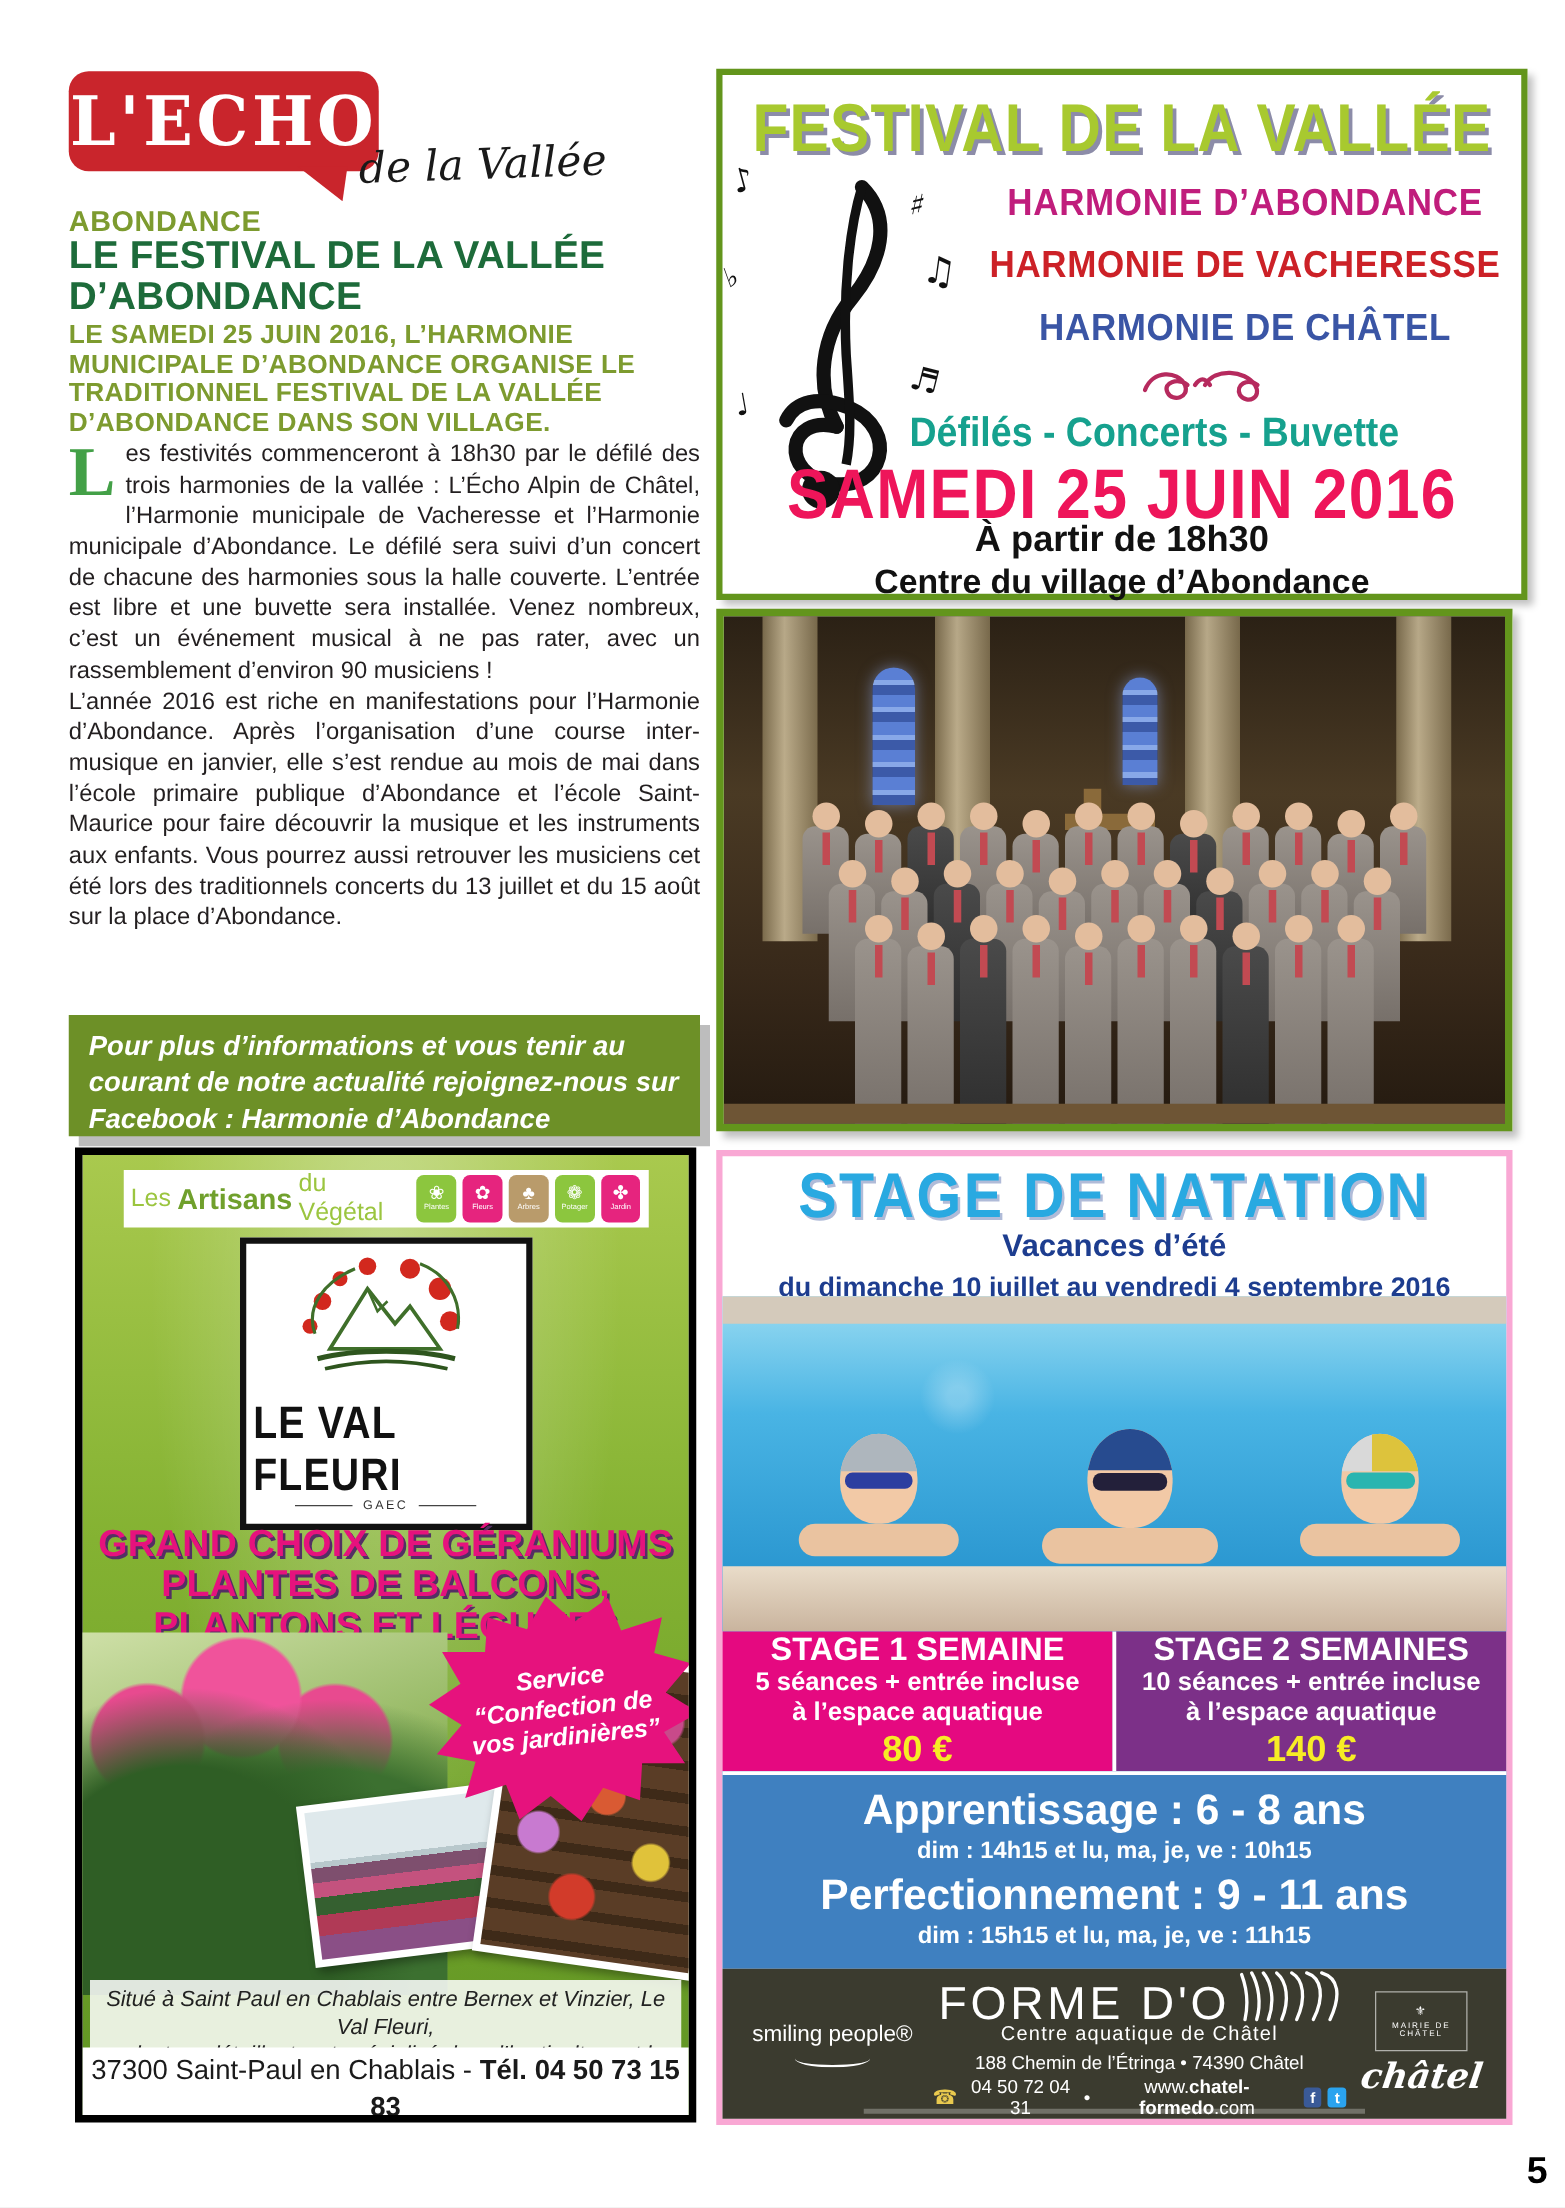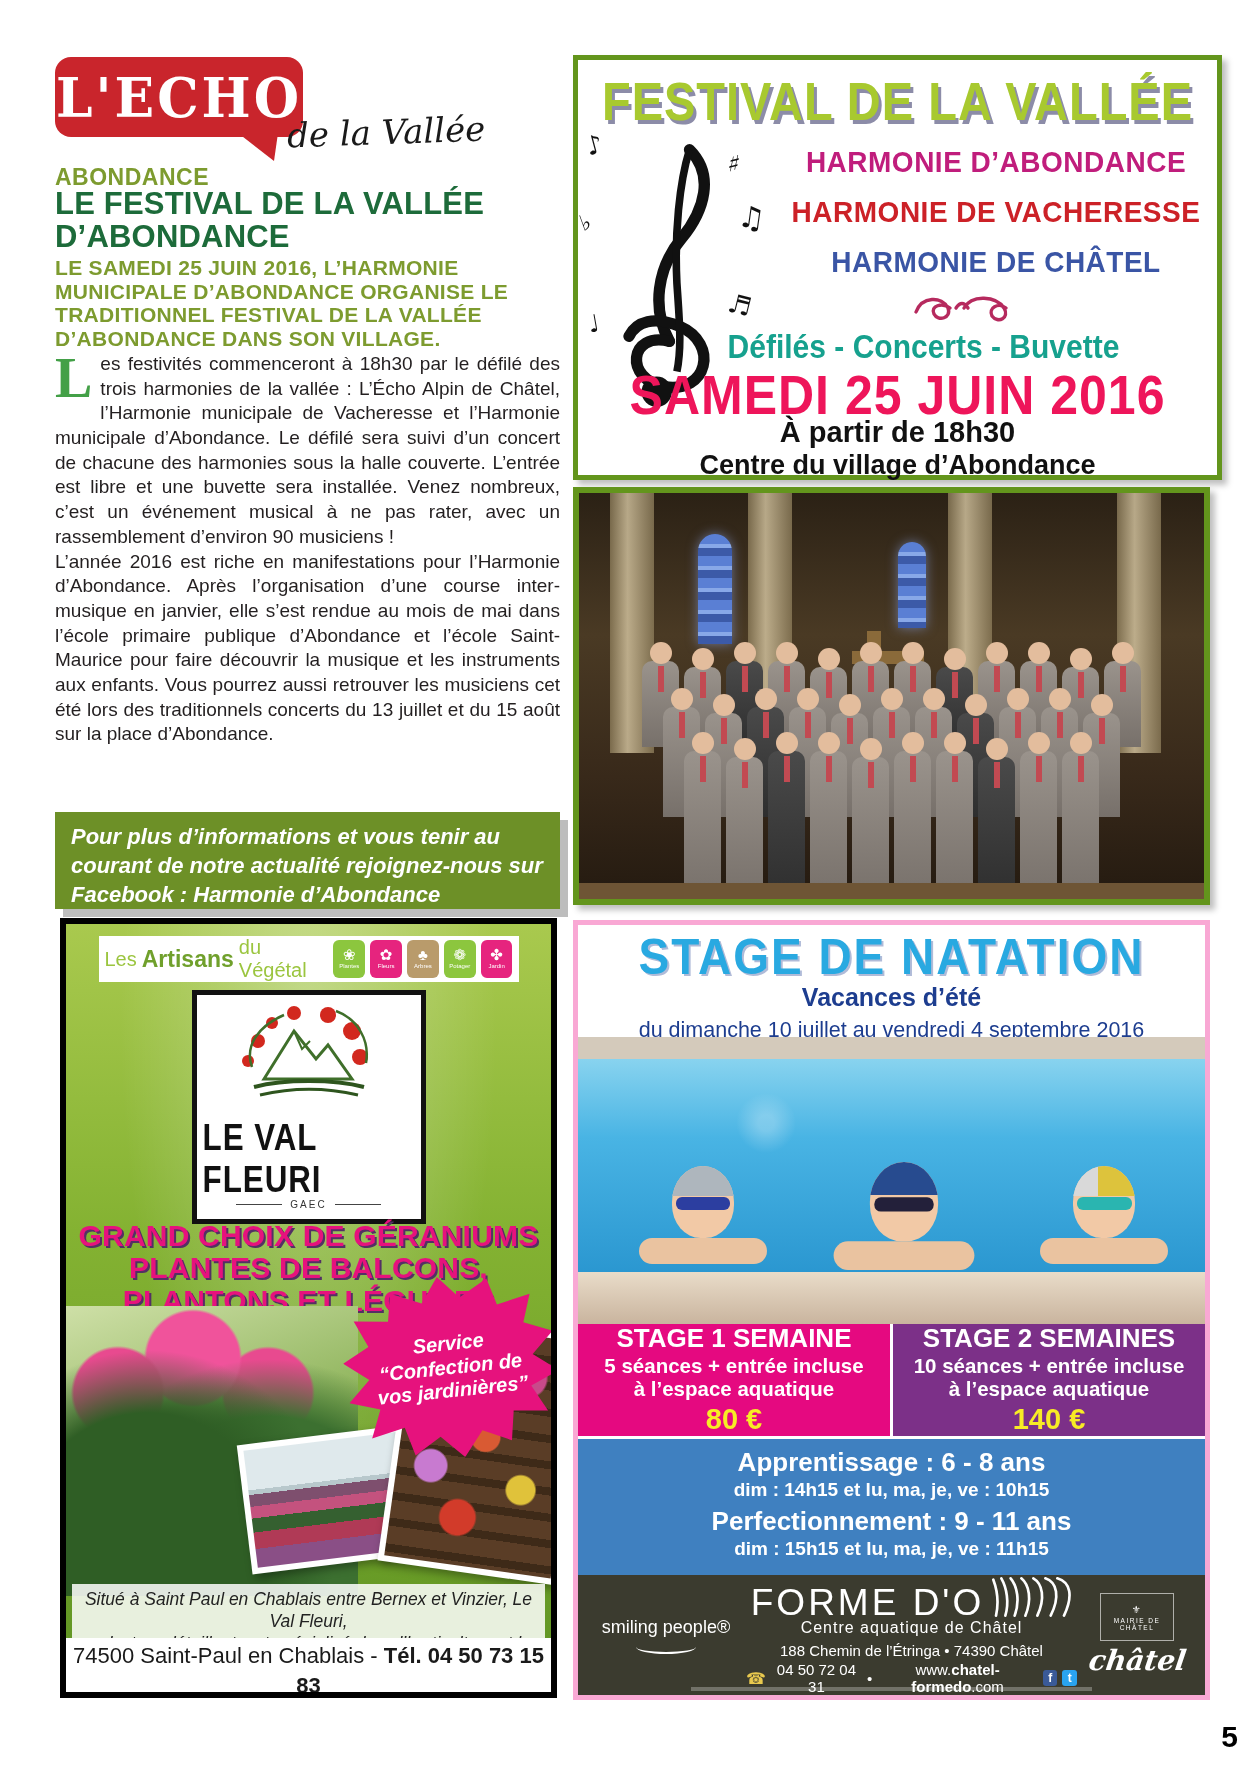--- a/index.html
+++ b/index.html
@@ -127,21 +127,21 @@
   .person.vest{background:linear-gradient(180deg,#4a4a4a,#2e2e2e);}
   .band-floor{position:absolute;left:0;right:0;bottom:0;height:16px;background:#6e5535;}
 
   
   .nat{position:absolute;left:573px;top:920px;width:637px;height:780px;border:5px solid #f9a8d4;
     box-sizing:border-box;background:#fff;display:flex;flex-direction:column;}
   .nat-header{text-align:center;padding-top:4px;height:108px;}
   .nat-title{font-size:46px;font-weight:800;color:#29a9e1;letter-spacing:2px;transform:scaleY(1.1);
     text-shadow:2px 2px 0 rgba(29,61,143,.35);}
   .nat-sub{font-size:25px;font-weight:bold;color:#1d3d8f;margin-top:0px;}
-  .nat-dates{font-size:21.5px;font-weight:normal;color:#1d3d8f;margin-top:6px;}
+  .nat-dates{font-size:21.5px;font-weight:bold;color:#1d3d8f;margin-top:6px;}
   .pool{position:relative;height:316px;overflow:hidden;
     background:radial-gradient(circle at 30% 30%,rgba(255,255,255,.25) 0 8px,rgba(255,255,255,0) 30px),
                linear-gradient(180deg,#9adcf2 0%,#49b4e4 35%,#1f8cc9 100%);}
   .pool-topdeck{position:absolute;left:0;right:0;top:0;height:22px;background:#d4cabb;}
   .pool-edge{position:absolute;left:0;right:0;bottom:0;height:52px;
     background:linear-gradient(180deg,#e9dcc9,#c9b49e);}
   .kid{position:absolute;bottom:34px;width:150px;height:170px;}
   .kid .head{position:absolute;left:50%;bottom:52px;transform:translateX(-50%);
     width:62px;height:72px;border-radius:50% 50% 46% 46%;background:#f2c9a6;overflow:hidden;}
   .kid .cap{position:absolute;left:0;right:0;top:0;height:42%;border-radius:50% 50% 0 0;}
@@ -150,21 +150,21 @@
     width:128px;height:26px;border-radius:14px;background:#eac3a0;}
   .nat-offers{display:flex;height:118px;}
   .offer{flex:1;display:flex;flex-direction:column;align-items:center;justify-content:center;
     color:#fff;text-align:right;line-height:1.15;}
   .offer + .offer{border-left:3px solid #fff;}
   .offer .ot{font-size:26px;font-weight:800;}
   .offer .ol{font-size:20.5px;font-weight:bold;}
   .offer .op{font-size:29px;font-weight:800;color:#f7ec25;margin-top:2px;}
   .nat-sched{background:#3f80c0;border-top:3px solid #fff;color:#fff;text-align:center;
     padding:8px 0 10px;flex:0 0 auto;}
-  .nat-sched .st{font-size:26px;font-weight:800;line-height:1.2;}
+  .nat-sched .st{font-size:34px;font-weight:800;line-height:1.2;}
   .nat-sched .sh{font-size:19px;font-weight:bold;line-height:1.25;margin-bottom:4px;}
   .nat-footer{position:relative;flex:1;background:#3b3b2f;display:flex;align-items:center;
     padding:0 8px;box-sizing:border-box;color:#fff;}
   .smiling{width:160px;text-align:center;font-size:18px;}
   .smiling .arc{width:60px;height:12px;border:2px solid #fff;border-top:none;border-left:none;
     border-right:none;border-radius:50%;margin:2px auto 0;}
   .fo-center{flex:1;text-align:center;}
   .fo-row{display:flex;align-items:flex-end;justify-content:center;gap:8px;}
   .fo-name{font-size:37px;font-weight:400;letter-spacing:3px;line-height:.9;}
   .fo-sub{font-size:16px;letter-spacing:1px;margin-top:0px;}
@@ -355,21 +355,21 @@
         <div>Service</div>
         <div>“Confection de</div>
         <div>vos jardinières”</div>
       </div>
     </div>
     <div class="vf-desc">
       <div>Situé à Saint Paul en Chablais entre Bernex et Vinzier, Le Val Fleuri,</div>
       <div>producteur détaillant, est spécialisé dans l’horticulture et les pépinières.</div>
     </div>
     <div class="vf-addr">
-      <div><span>74500 Saint-Paul en Chablais - </span><span class="tel">Tél. 04 50 73 15 83</span></div>
+      <div><span>37300 Saint-Paul en Chablais - </span><span class="tel">Tél. 04 50 73 15 83</span></div>
     </div>
   </div>
 
   <div class="nat">
     <div class="nat-header">
       <div class="nat-title">STAGE DE NATATION</div>
       <div class="nat-sub">Vacances d’été</div>
       <div class="nat-dates">du dimanche 10 juillet au vendredi 4 septembre 2016</div>
     </div>
     <div class="pool">

